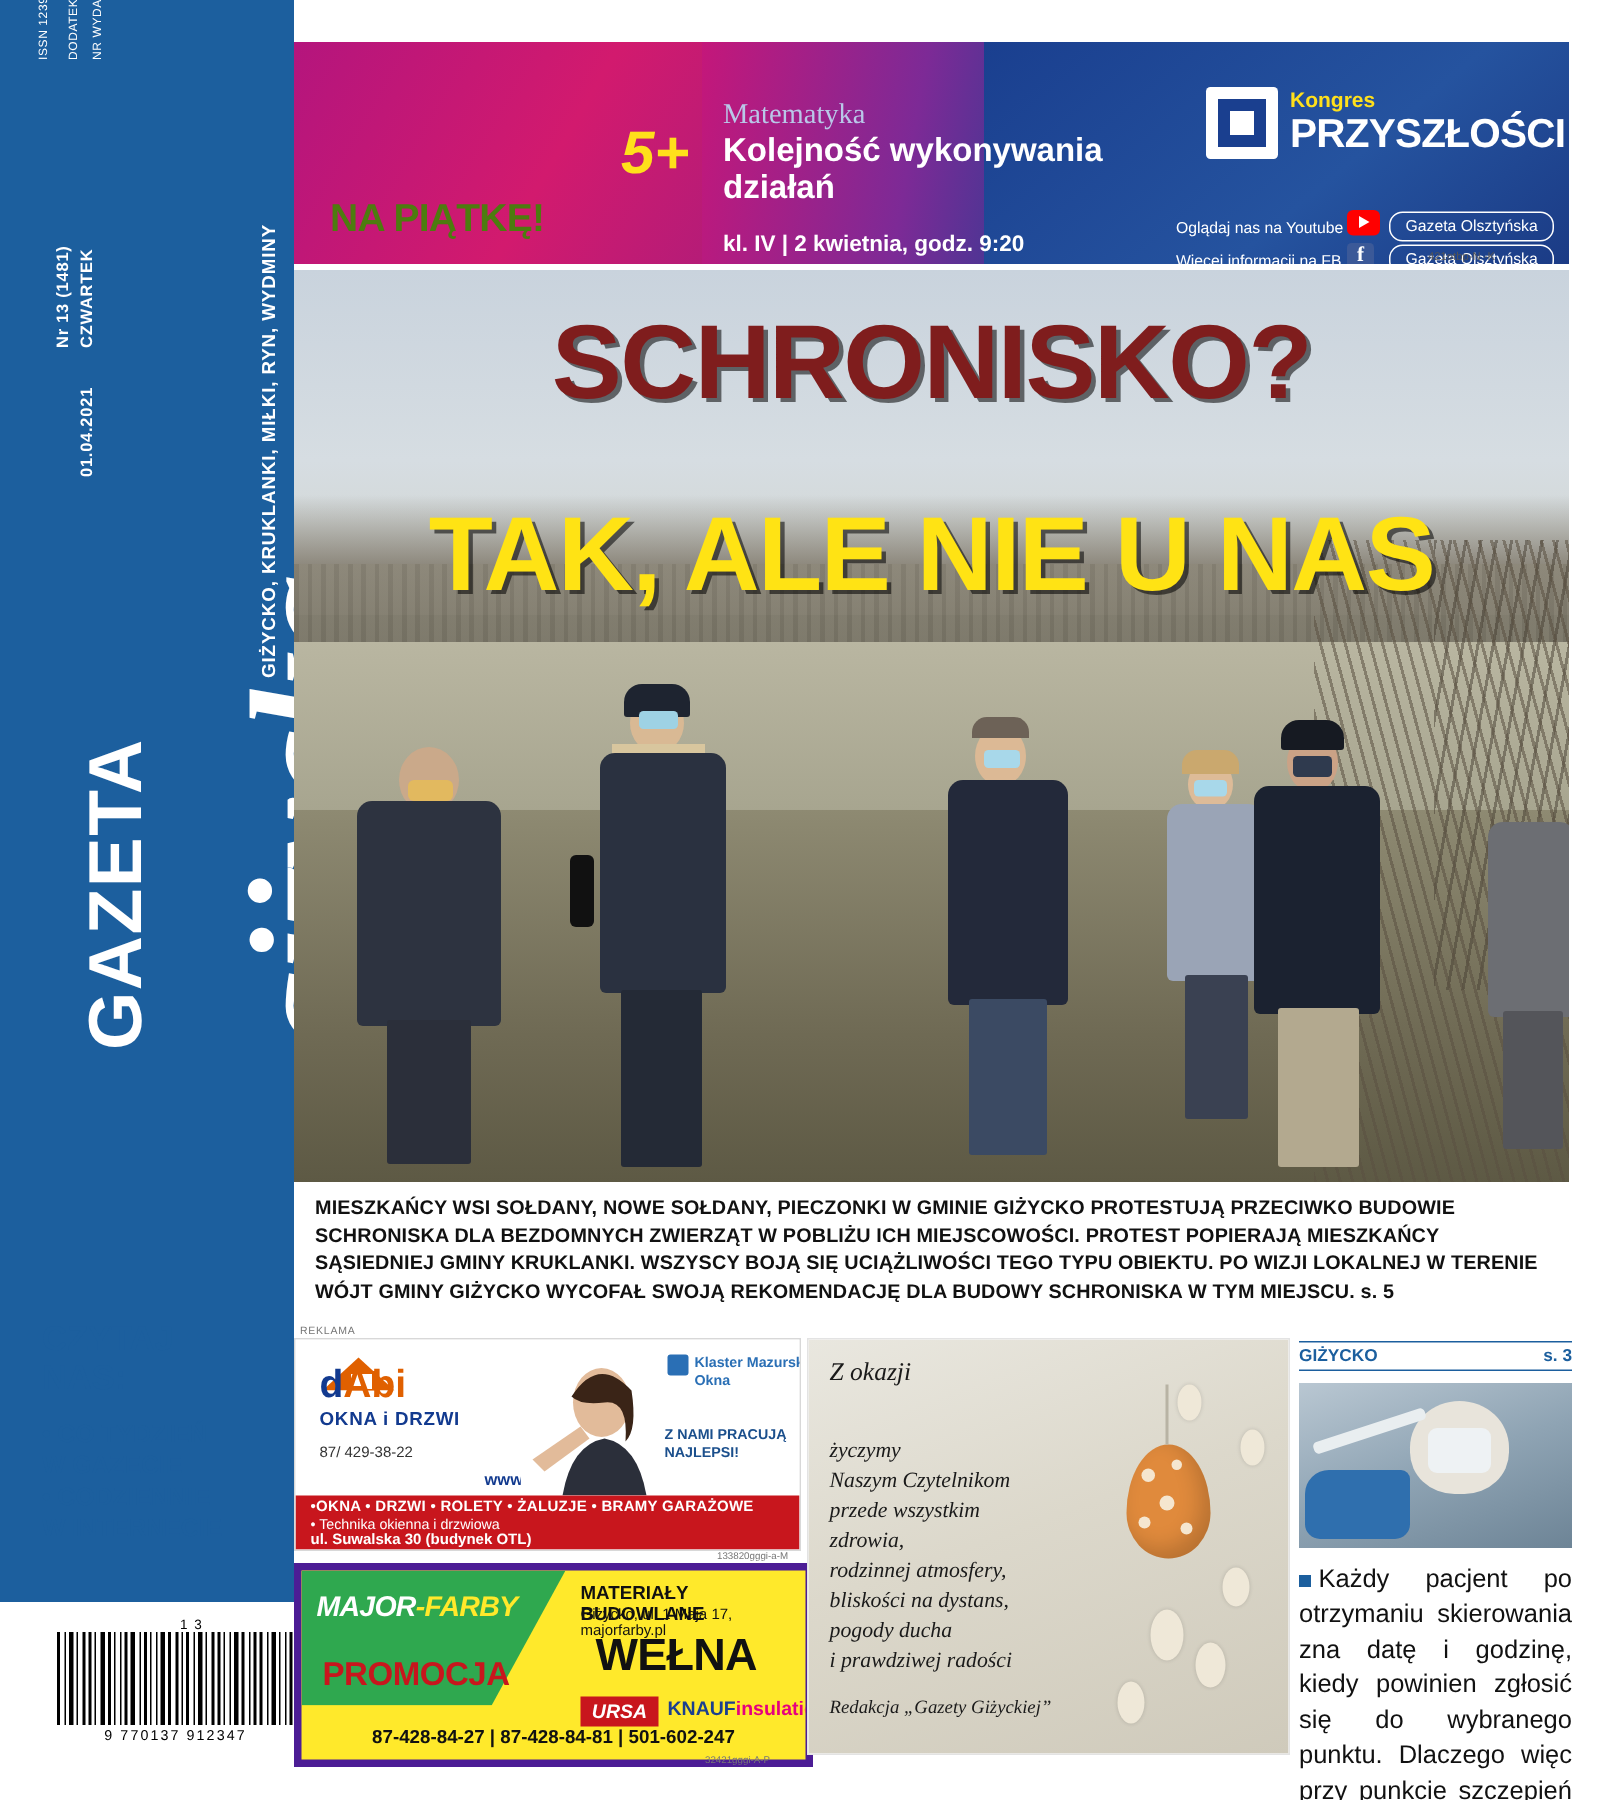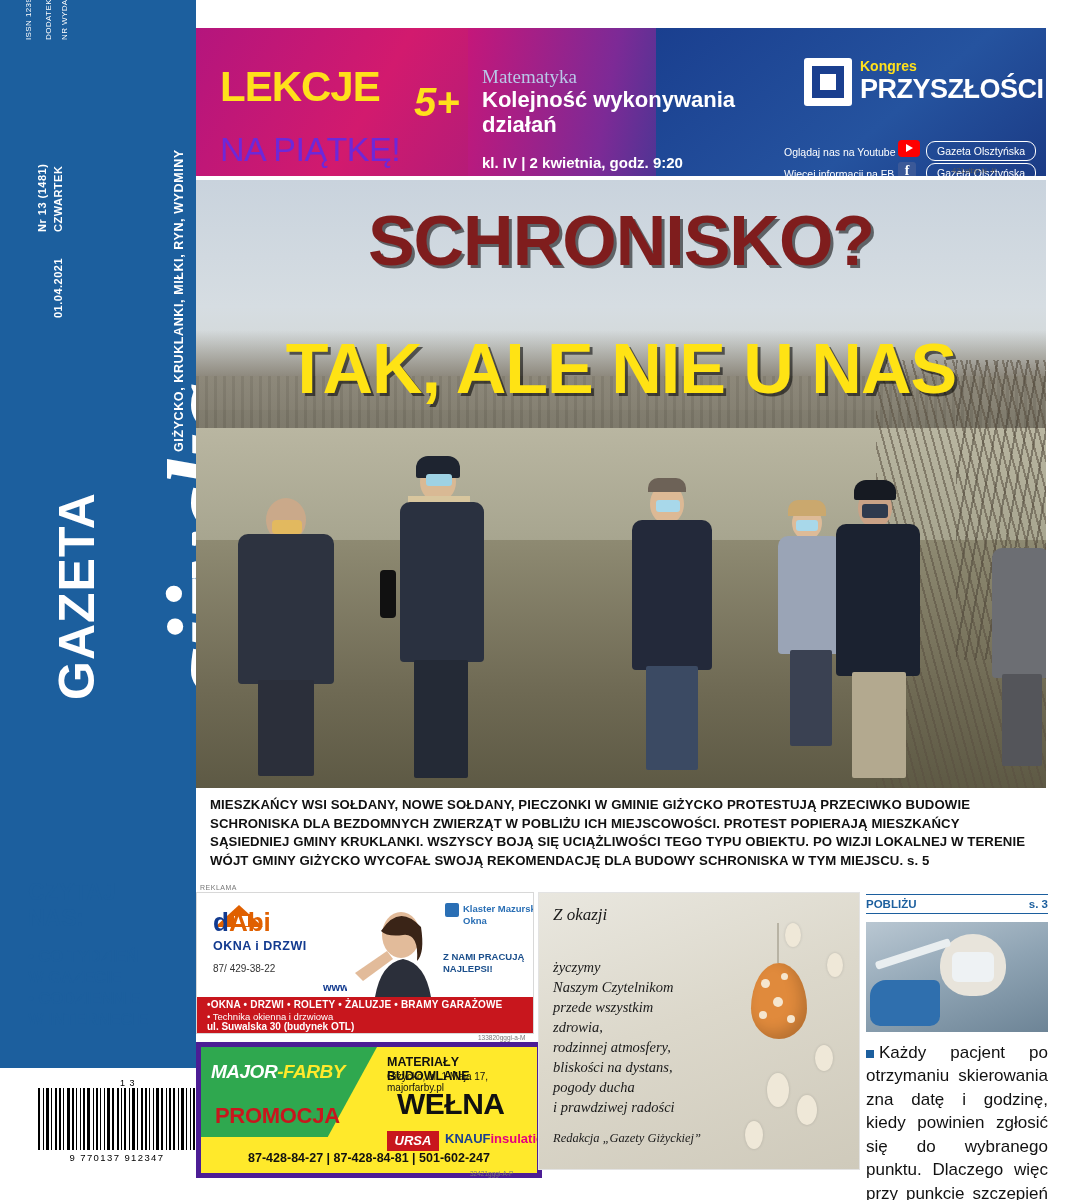--- a/index.html
+++ b/index.html
@@ -34,21 +34,21 @@
   .barcode-lines{position:absolute;left:0;top:12px;width:158px;height:62px;}
   .barcode-lines i{position:absolute;top:0;height:62px;background:#000;display:block;}
   .barcode-text{position:absolute;left:0;top:76px;width:158px;font-size:9.5px;letter-spacing:1.4px;color:#000;text-align:center;}
 
   
   .topad{position:absolute;left:196px;top:28px;width:850px;height:148px;overflow:hidden;}
   .topad-left{position:absolute;left:0;top:0;width:460px;height:148px;background:linear-gradient(120deg,#b4157d 0%,#d21a6e 40%,#8e1e84 100%);}
   .topad-right{position:absolute;left:460px;top:0;width:390px;height:148px;background:linear-gradient(140deg,#1a3f8f 0%,#25539f 60%,#1b3b85 100%);}
   .topad-mid{position:absolute;left:272px;top:0;width:250px;height:148px;background:linear-gradient(100deg,#c4177a 0%,#7d2a96 55%,#233f92 100%);}
   .lekcje{position:absolute;left:24px;top:38px;font-size:42px;font-weight:bold;color:#ffe01b;letter-spacing:-1px;line-height:1;}
-  .piatke{position:absolute;left:24px;top:104px;font-size:34px;font-weight:normal;color:#6d28d9;letter-spacing:-.5px;line-height:1;}
+  .piatke{position:absolute;left:24px;top:104px;font-size:26px;font-weight:bold;color:#4d7c0f;letter-spacing:-.5px;line-height:1;}
   .plus5{position:absolute;left:218px;top:52px;font-size:40px;font-weight:bold;color:#ffe01b;font-style:italic;}
   .mat{position:absolute;left:286px;top:38px;font-size:19px;color:#b9c7e8;font-family:"Liberation Serif",serif;}
   .kolejnosc{position:absolute;left:286px;top:60px;width:330px;font-size:22px;font-weight:bold;color:#ffffff;line-height:1.12;}
   .klasa{position:absolute;left:286px;top:126px;font-size:15px;font-weight:bold;color:#ffffff;}
   .kongres-logo{position:absolute;left:608px;top:30px;width:48px;height:48px;background:#ffffff;border-radius:3px;}
   .kongres-logo-in{position:absolute;left:8px;top:8px;width:32px;height:32px;background:#1a3f8f;}
   .kongres-logo-in:after{content:"";position:absolute;left:8px;top:8px;width:16px;height:16px;background:#ffffff;}
   .kongres-t1{position:absolute;left:664px;top:30px;font-size:14px;color:#ffe01b;font-weight:bold;}
   .kongres-t2{position:absolute;left:664px;top:46px;font-size:27px;color:#ffffff;font-weight:bold;letter-spacing:-.5px;}
   .ogl1{position:absolute;left:588px;top:118px;font-size:10.5px;color:#ffffff;}
@@ -224,21 +224,20 @@
         <i style="left: 155px; width: 2px;"></i>
       </div>
     <div class="barcode-text">9 770137 912347</div>
   </div>
 
   <div class="topad">
     <div class="topad-left"></div>
     <div class="topad-mid"></div>
     <div class="topad-right"></div>
 
-    <div class="lekcje">LEKCJE</div>
     <div class="plus5">5+</div>
     <div class="piatke">NA PIĄTKĘ!</div>
 
     <div class="mat">Matematyka</div>
     <div class="kolejnosc">Kolejność wykonywania działań</div>
     <div class="klasa">kl. IV | 2 kwietnia, godz. 9:20</div>
 
     <div class="kongres-logo">
         <div class="kongres-logo-in"></div>
       </div>
@@ -385,21 +384,21 @@
 zdrowia,
 rodzinnej atmosfery,
 bliskości na dystans,
 pogody ducha
 i prawdziwej radości</div>
     <div class="easter-sign">Redakcja „Gazety Giżyckiej”</div>
   </div>
 
   <div class="rcol">
     <div class="rmeta">
-      <span class="city">POBLIŻU</span>
+      <span class="city">GIŻYCKO</span>
       <span class="pg">s. 3</span>
     </div>
     <div class="rphoto">
       <div class="head"></div>
       <div class="mask"></div>
       <div class="syringe"></div>
       <div class="glove"></div>
     </div>
     <div class="rbody">
       <span class="rbullet"></span><span>Każdy pacjent po otrzymaniu skierowania zna datę i godzinę, kiedy powinien zgłosić się do wybranego punktu. Dlaczego więc przy punkcie szczepień gromadzi się w jednym czasie tak dużo osób?</span>

